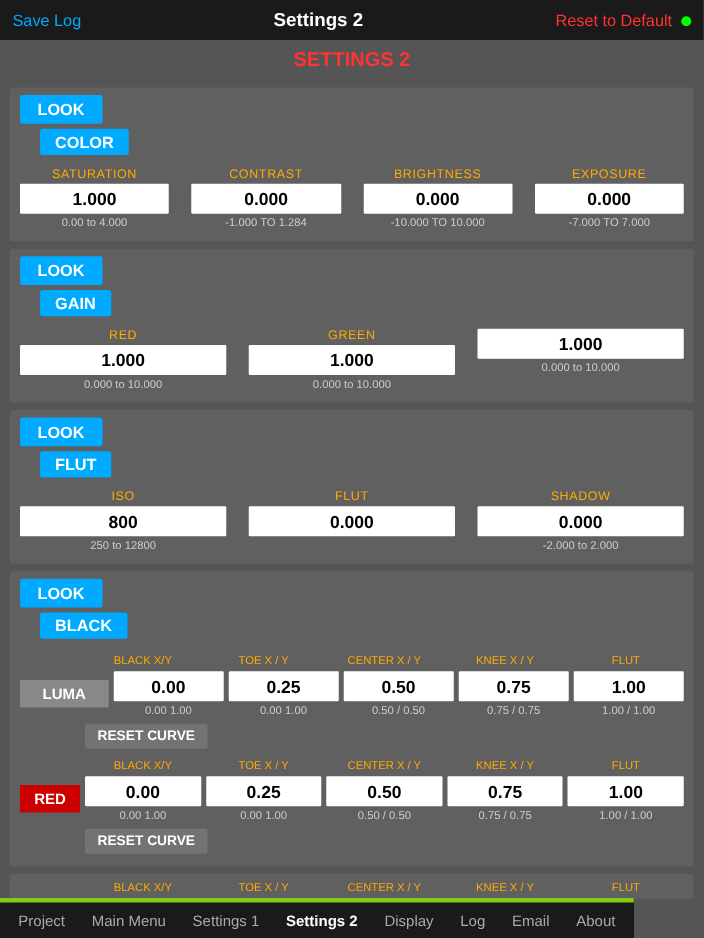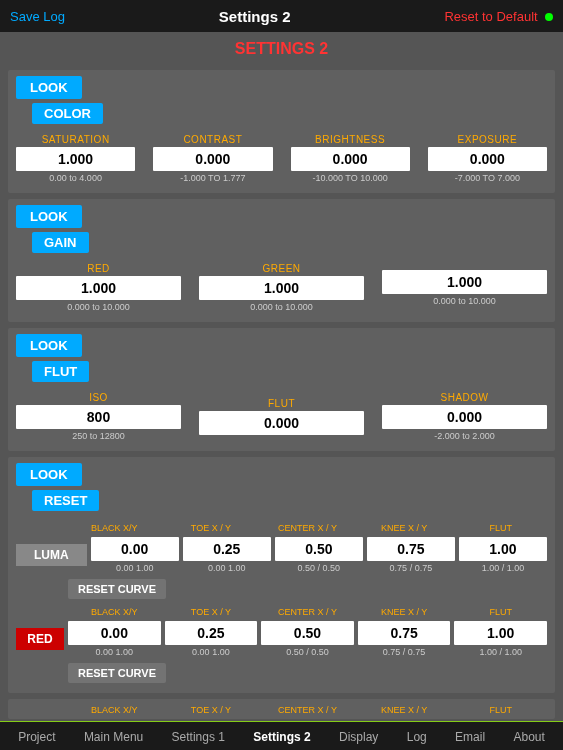--- a/index.html
+++ b/index.html
@@ -75,21 +75,21 @@
       margin-left: 16px;
       margin-bottom: 6px;
       text-align: right;
     }
 
     
     .field-row {
       display: flex;
       gap: 18px;
       margin-top: 4px;
-      align-items: center;
+      align-items: flex-start;
     }
 
     .field-group {
       display: flex;
       flex-direction: column;
       flex: 1;
     }
 
     .field-label {
       color: #ffaa00;
@@ -179,22 +179,22 @@
 
     
     .bottom-nav {
       background: #1a1a1a;
       display: flex;
       justify-content: space-around;
       align-items: center;
       padding: 8px 4px 6px 4px;
       position: fixed;
       bottom: 0;
-      width: 563px;
-      border-top: 1px solid #84cc16;
+      width: 507px;
+      border-top: 4px solid #84cc16;
     }
     .nav-item {
       color: #aaaaaa;
       font-size: 12px;
       text-align: center;
       cursor: pointer;
     }
     .nav-item.active {
       color: white;
       font-weight: bold;
@@ -234,21 +234,21 @@
     <div class="sub-label">COLOR</div>
     <div class="field-row">
       <div class="field-group">
         <div class="field-label">SATURATION</div>
         <input class="field-input" type="text" value="1.000" style="">
         <div class="field-range">0.00 to 4.000</div>
       </div>
       <div class="field-group">
         <div class="field-label">CONTRAST</div>
         <input class="field-input" type="text" value="0.000" style="">
-        <div class="field-range">-1.000 TO 1.777</div>
+        <div class="field-range">-1.000 TO 1.284</div>
       </div>
       <div class="field-group">
         <div class="field-label">BRIGHTNESS</div>
         <input class="field-input" type="text" value="0.000" style="">
         <div class="field-range">-10.000 TO 10.000</div>
       </div>
       <div class="field-group">
         <div class="field-label">EXPOSURE</div>
         <input class="field-input" type="text" value="0.000" style="">
         <div class="field-range">-7.000 TO 7.000</div>
@@ -296,21 +296,21 @@
         <div class="field-label">SHADOW</div>
         <input class="field-input" type="text" value="0.000" style="">
         <div class="field-range">-2.000 to 2.000</div>
       </div>
     </div>
   </div>
 
   <div class="section">
     <div class="look-btn">LOOK</div>
     <br>
-    <div class="sub-label">RESET</div>
+    <div class="sub-label">BLACK</div>
 
     
     <div style="display:flex; gap:4px; margin-top:6px; margin-left:52px;">
       <div style="flex:1; text-align:center; color:#ffaa00; font-size:9px;">BLACK X/Y</div>
       <div style="flex:1; text-align:center; color:#ffaa00; font-size:9px;">TOE X / Y</div>
       <div style="flex:1; text-align:center; color:#ffaa00; font-size:9px;">CENTER X / Y</div>
       <div style="flex:1; text-align:center; color:#ffaa00; font-size:9px;">KNEE X / Y</div>
       <div style="flex:1; text-align:center; color:#ffaa00; font-size:9px;">FLUT</div>
     </div>
 

